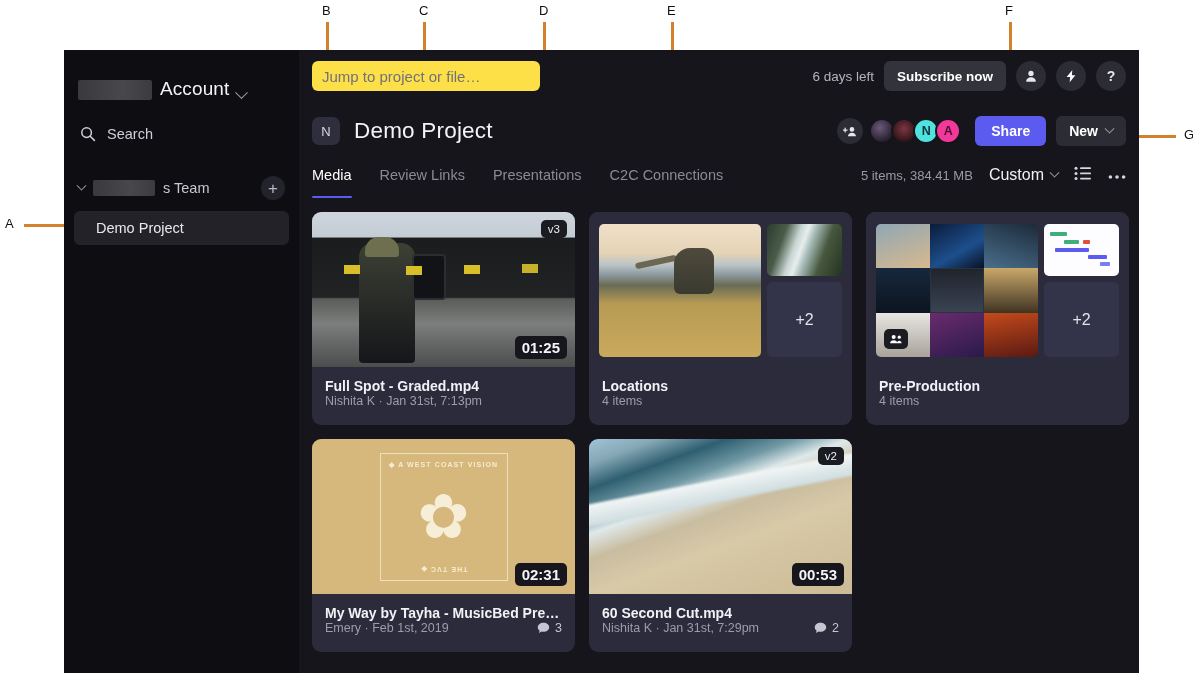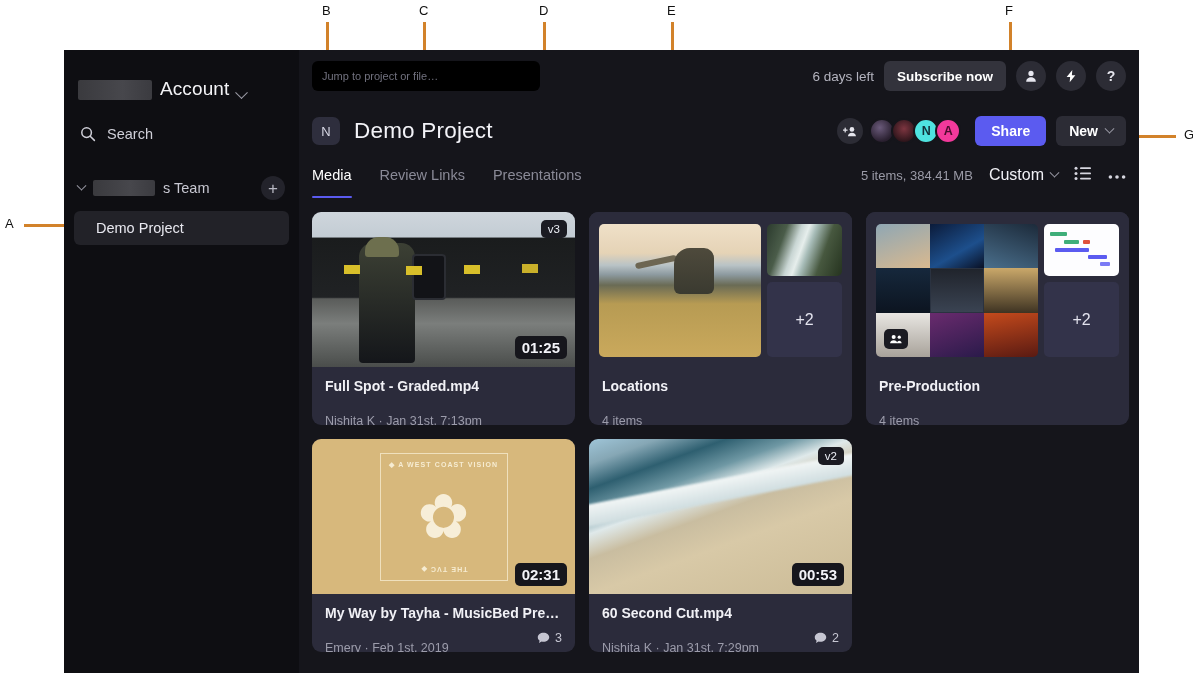--- a/index.html
+++ b/index.html
@@ -90,22 +90,22 @@
 
   
   #main { flex:1; min-width:0; display:flex; flex-direction:column; background:#15151b; }
 
   .topbar {
     height: 52px; display:flex; align-items:center;
     padding: 0 13px 0 13px; gap: 10px;
   }
   .jump-input {
     width: 228px; height: 30px; border-radius:6px;
-    background:#000000; color:#71717e;
-    font-size:11px; display:flex; align-items:center; padding-left:10px;
+    background:#fde047; color:#71717e;
+    font-size:15px; display:flex; align-items:center; padding-left:10px;
   }
   .topbar-right { margin-left:auto; display:flex; align-items:center; gap:10px; }
   .days-left { color:#b4b4bf; font-size:13.5px; }
   .subscribe-btn {
     background:#33333c; color:#fff; font-size:13.5px; font-weight:bold;
     height:30px; border-radius:6px; display:flex; align-items:center;
     padding: 0 13px;
   }
   .circ-btn {
     width:30px; height:30px; border-radius:50%;
@@ -165,21 +165,21 @@
     grid-template-columns: repeat(3, 263px);
     grid-auto-rows: 213px;
     gap: 14px;
     align-content: start;
   }
 
   .card { position:relative; border-radius:9px; overflow:hidden; background:#2b2b3b; }
   .thumb { position:relative; height:155px; overflow:hidden; }
   .meta { padding: 11px 13px 0 13px; }
   .meta .name { color:#f1f1f6; font-size:14px; font-weight:bold; white-space:nowrap; overflow:hidden; text-overflow:ellipsis; }
-  .meta .sub { color:#9c9cab; font-size:12.5px; margin-top:20px; }
+  .meta .sub { color:#9c9cab; font-size:12.5px; margin-top:0; }
   .meta-row { display:flex; align-items:center; }
   .meta-row .sub { flex:1; }
   .comments { color:#c6c6d2; font-size:12.5px; display:flex; align-items:center; gap:5px; }
 
   .badge-v {
     position:absolute; top:8px; right:8px;
     background:#1b1b22; color:#eceef5; font-size:11.5px;
     border-radius:5px; padding: 3px 7px;
   }
   .badge-time {
@@ -394,20 +394,23 @@
       <div class="tabbar">
         <div class="tabs">
           <div class="tab active">
             <span>Media</span>
           </div>
           <div class="tab">
             <span>Review Links</span>
           </div>
           <div class="tab">
             <span>Presentations</span>
+          </div>
+          <div class="tab">
+            <span>C2C Connections</span>
           </div>
         </div>
         <div class="tabbar-right">
           <span class="count-txt">5 items, 384.41 MB</span>
           <div class="custom-sel">
             <span>Custom</span>
             <span class="chev sm"></span>
           </div>
           <div>
             <svg width="18" height="15" viewBox="0 0 18 15">

